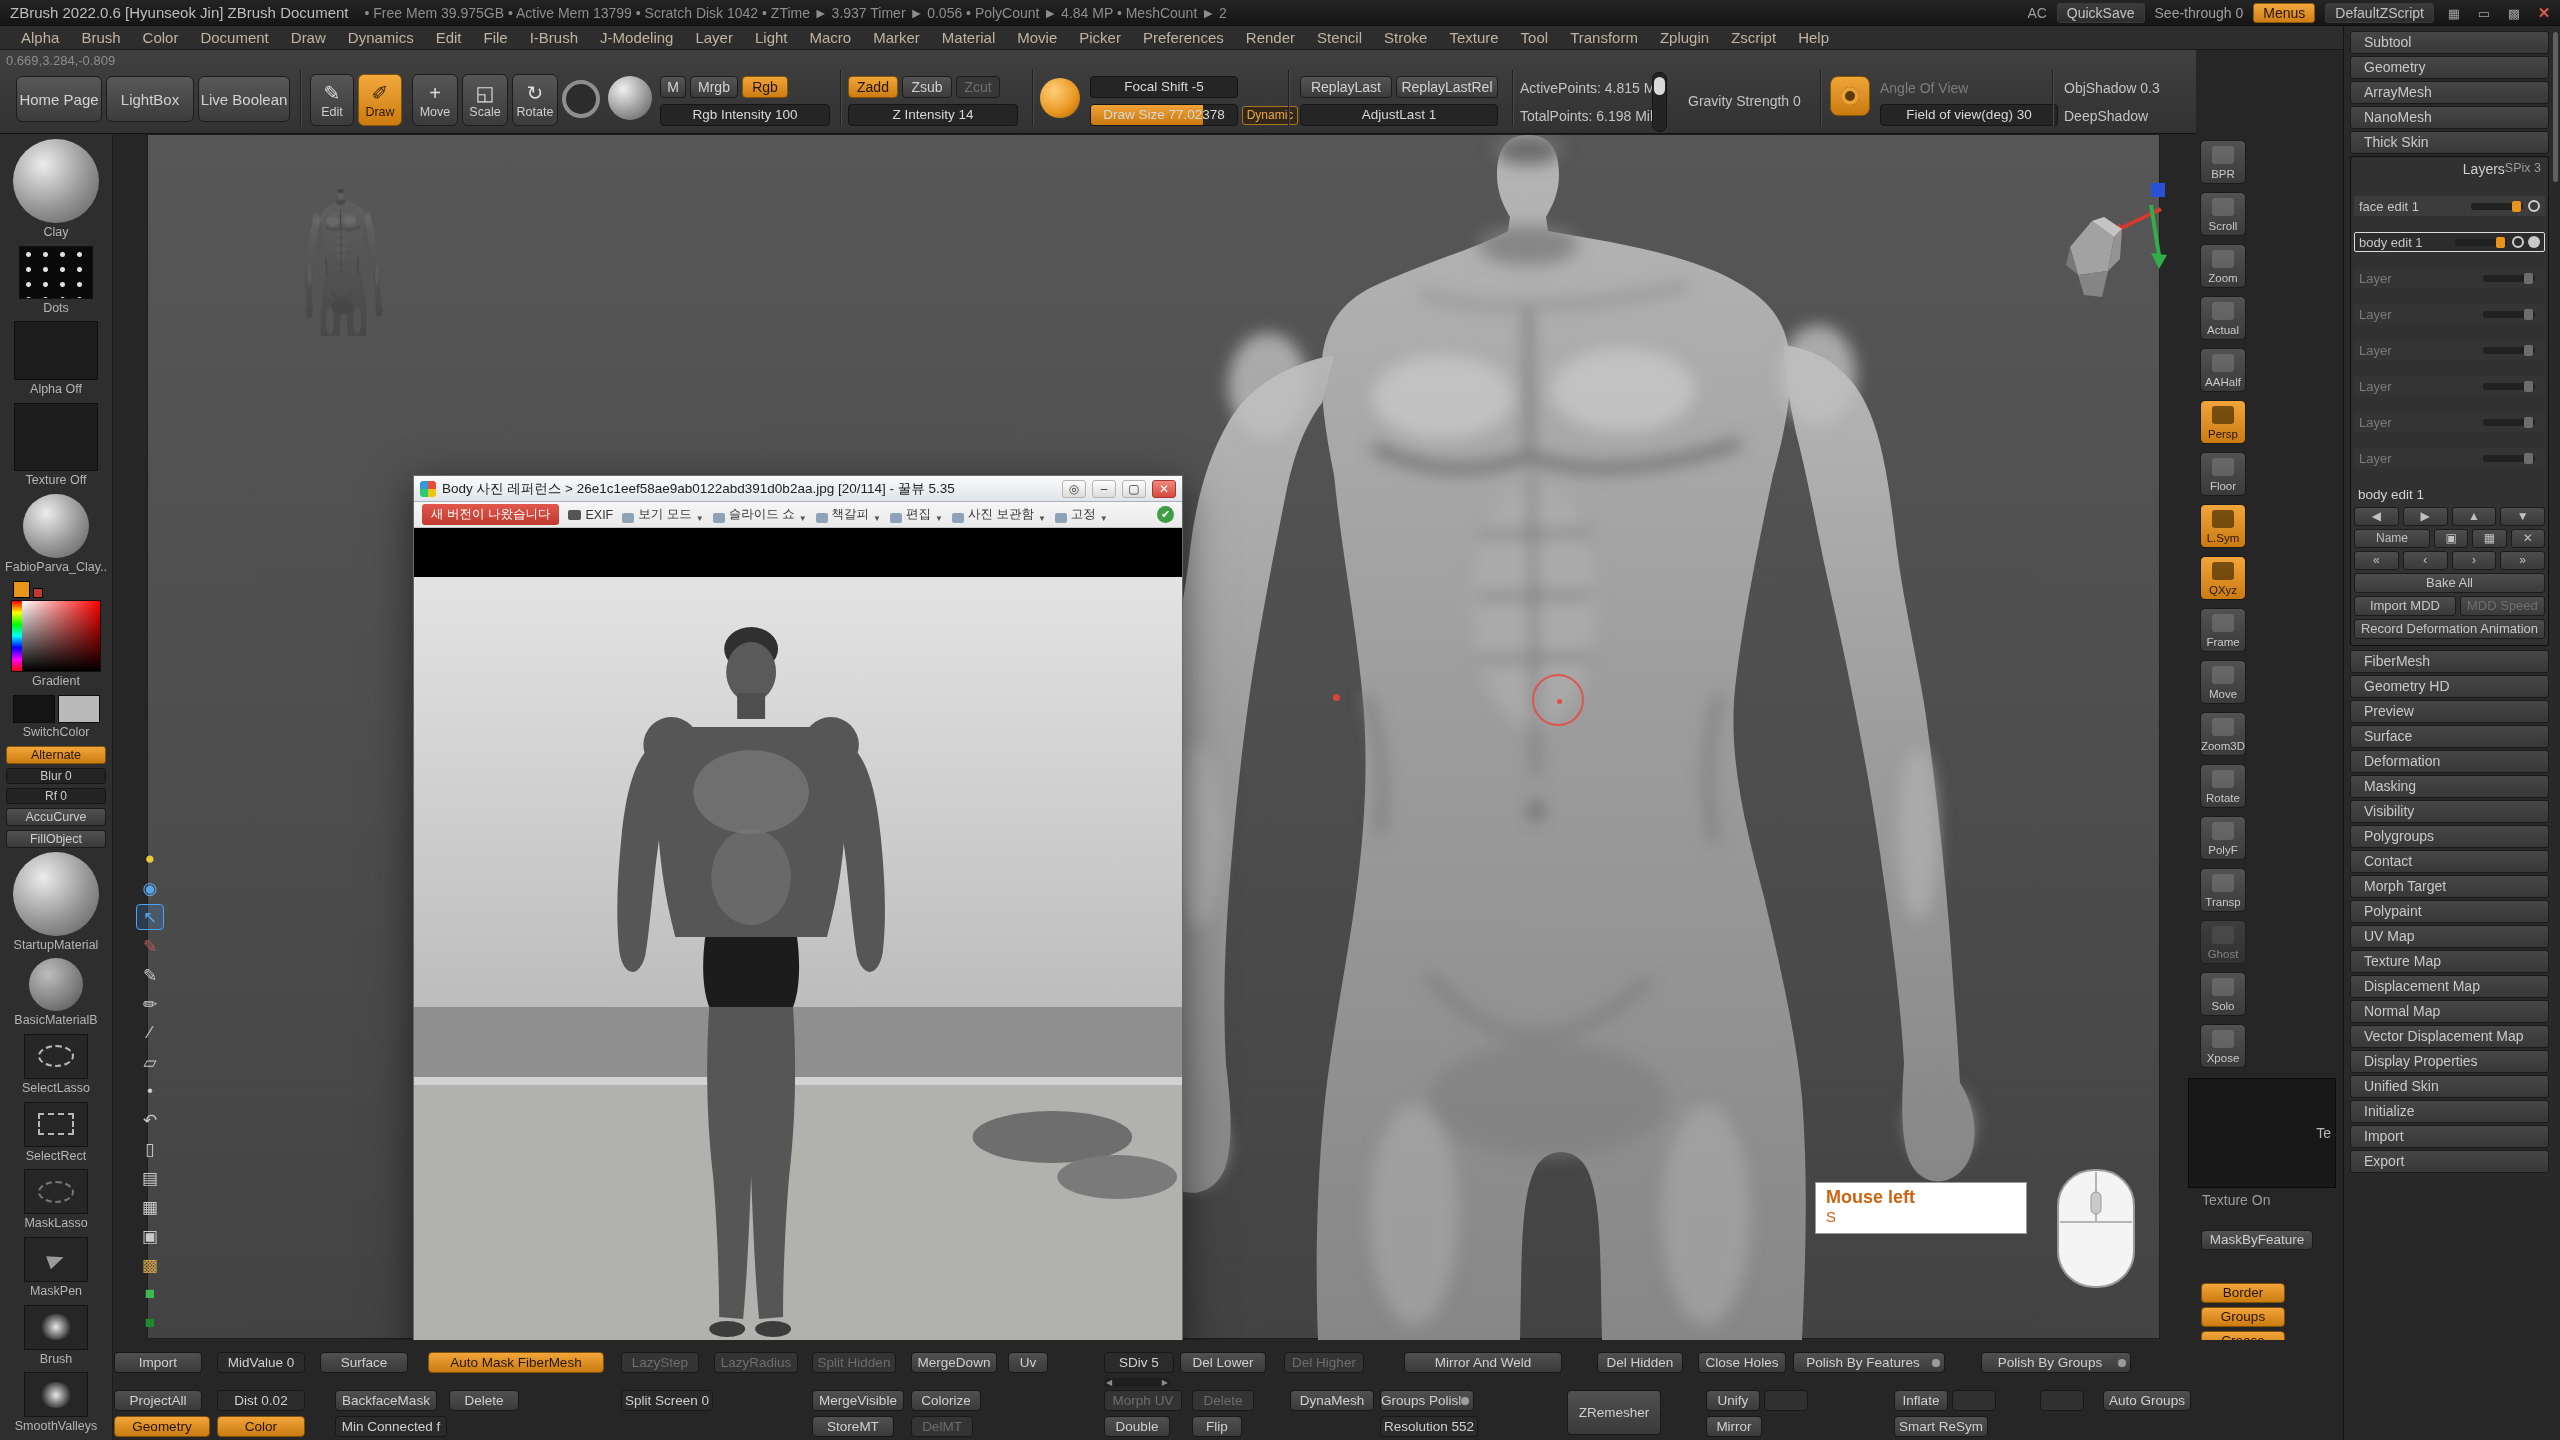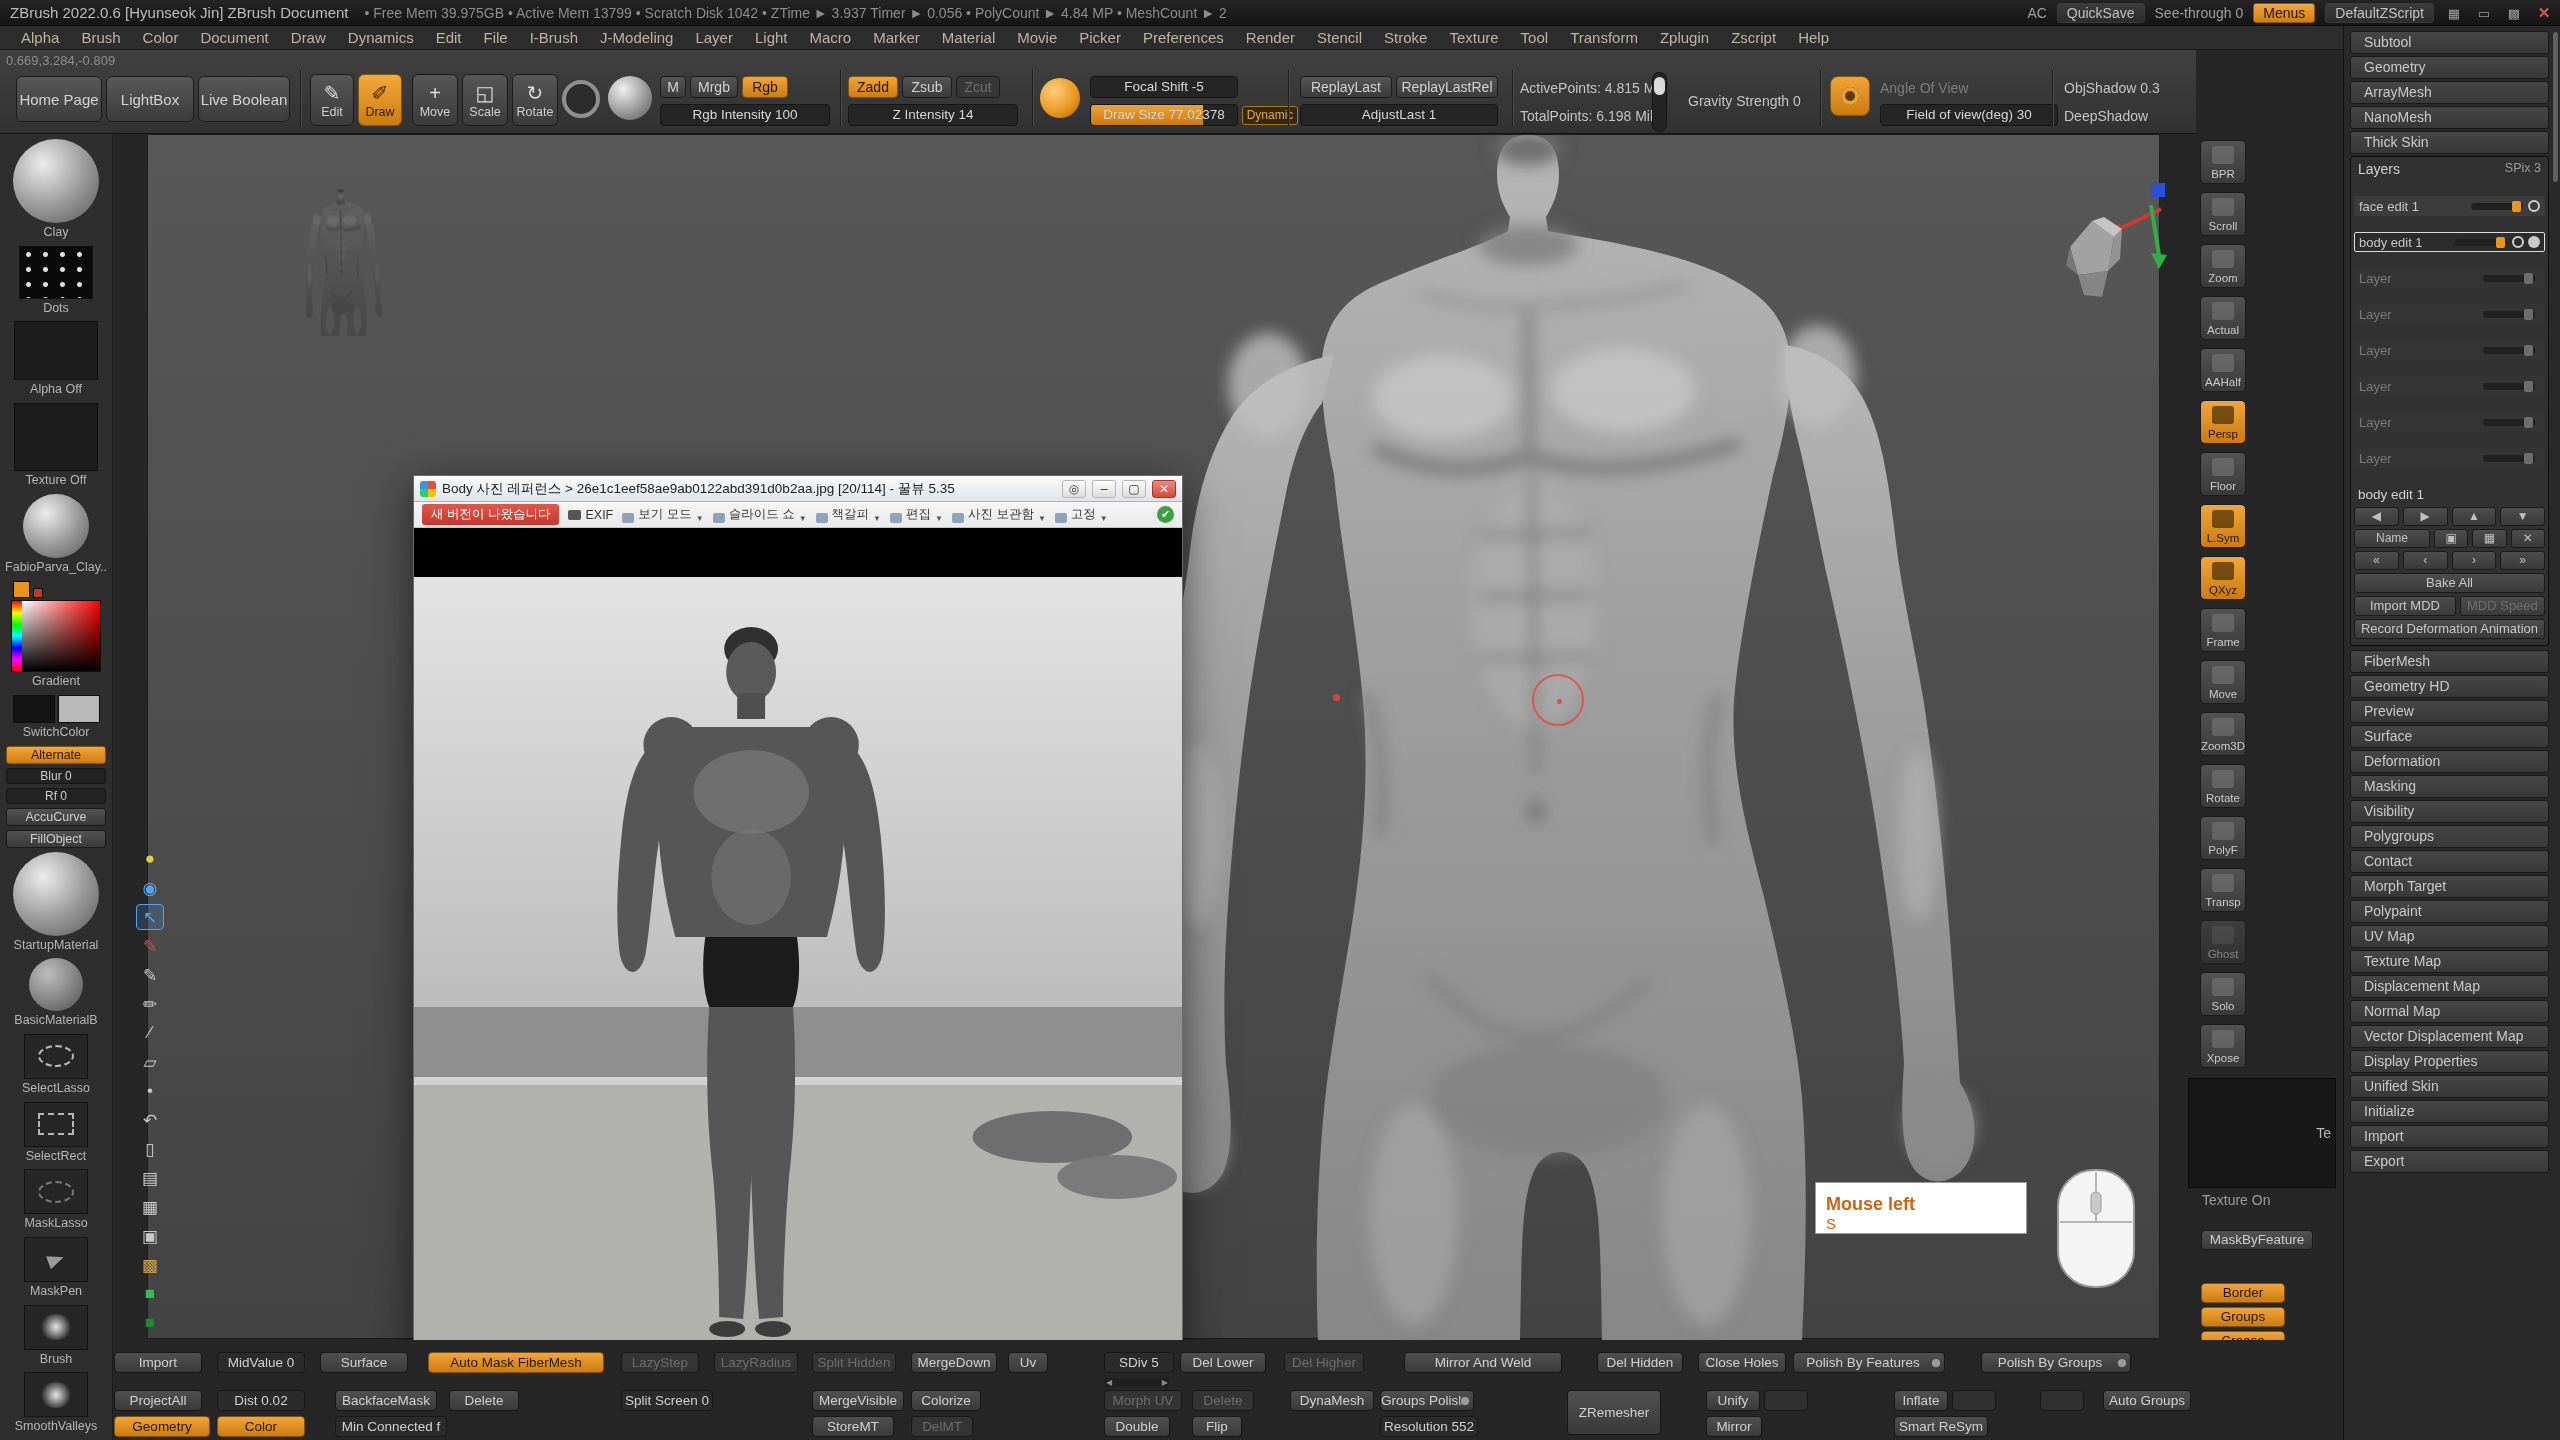--- a/index.html
+++ b/index.html
@@ -101,21 +101,21 @@
 
 
 .antools{position:absolute;left:136px;top:846px;width:34px;display:flex;flex-direction:column;gap:3px;z-index:7}
 .an-item{width:28px;height:26px;display:flex;align-items:center;justify-content:center;font-size:17px;border-radius:4px}
 .an-item.selected{border:1px solid #4aa3ff;background:rgba(74,140,220,.22)}
 
 
 .brushcursor{position:absolute;left:1532px;top:674px;width:52px;height:52px;border:2px solid rgba(225,80,70,.9);border-radius:50%;z-index:8}
 .brushcursor::after{content:"";position:absolute;left:23px;top:23px;width:5px;height:5px;background:#e05046;border-radius:50%}
 .reddot{position:absolute;left:1333px;top:694px;width:7px;height:7px;background:#d8453a;border-radius:50%;z-index:8}
-.tooltip{position:absolute;left:1815px;top:1182px;width:212px;height:52px;background:#fff;border:1px solid #9a9a9a;z-index:9;padding:11px 10px}
+.tooltip{position:absolute;left:1815px;top:1182px;width:212px;height:52px;background:#fff;border:1px solid #9a9a9a;z-index:9;padding:4px 10px}
 .tooltip .l1{font-size:18px;font-weight:bold;color:#cc6410}
 .tooltip .l2{font-size:15px;color:#cc6410}
 .mousefig{position:absolute;left:2052px;top:1166px;z-index:9}
 
 
 .rightshelf{position:absolute;left:2200px;top:140px;width:46px;display:flex;flex-direction:column;gap:8px;z-index:20}
 .rs-item{width:46px;height:44px;background:linear-gradient(#525252,#3a3a3a);border:1px solid #1b1b1b;border-radius:5px;color:#cacaca;font-size:11.5px;display:flex;align-items:flex-end;justify-content:center;padding-bottom:3px;position:relative}
 .rs-item::before{content:"";position:absolute;top:5px;left:50%;transform:translateX(-50%);width:22px;height:18px;background:#808080;border-radius:3px;opacity:.5}
 .rs-item.active{background:linear-gradient(#f2a53a,#cb7b10);color:#241503}
 .rs-item.active::before{background:#5a3a08;opacity:.8}
@@ -125,21 +125,21 @@
 .texthumb{position:absolute;left:2188px;top:1078px;width:148px;height:110px;background:#181818;border:1px solid #0b0b0b;color:#b9b9b9;font-size:14px;display:flex;align-items:center;justify-content:flex-end;padding-right:4px;z-index:20}
 .sc-label{position:absolute;left:2202px;top:1192px;font-size:14px;color:#9c9c9c;z-index:20}
 .sc-btn{position:absolute;left:2201px;height:20px;font-size:13.5px;line-height:18px;text-align:center;background:linear-gradient(#525252,#3a3a3a);border:1px solid #1a1a1a;border-radius:4px;color:#cecece;z-index:20;white-space:nowrap;overflow:hidden}
 .sc-btn.orange{background:linear-gradient(#f2a53a,#cb7b10);color:#241503;border-color:#7d520b}
 
 
 .panel{position:absolute;left:2343px;top:26px;width:217px;height:1414px;background:#292929;border-left:1px solid #141414;padding:5px 11px 0 6px;z-index:40}
 .panel::after{content:"";position:absolute;right:2px;top:6px;width:5px;height:150px;background:#606060;border-radius:3px}
 .p-head{height:23px;margin-bottom:2px;background:linear-gradient(#464646,#383838);border:1px solid #1a1a1a;border-radius:3px;font-size:14px;color:#c9c9c9;line-height:21px;padding-left:13px;white-space:nowrap;overflow:hidden}
 .layers-box{border:1px solid #0d0d0d;background:#313131;border-radius:3px;margin:2px 0 4px;padding:3px}
-.lb-head{display:flex;justify-content:space-between;font-size:14px;color:#d0d0d0;padding:1px 4px 3px}
+.lb-head{display:flex;justify-content:flex-end;font-size:14px;color:#d0d0d0;padding:1px 4px 3px}
 .lb-head .spx{color:#9a9a9a;font-size:12.5px}
 .lrow{height:20px;margin:16px 0;background:#3c3c3c;border-radius:2px;display:flex;align-items:center;padding:0 4px;font-size:13px;color:#c6c6c6;border:1px solid transparent}
 .lrow.dim{color:#7a7a7a;background:#343434}
 .lrow.selected{border-color:#dcdcdc;background:#2c2c2c}
 .lrow .nm{flex:1;overflow:hidden;white-space:nowrap}
 .lrow .msl{width:52px;height:7px;background:#212121;border-radius:3px;position:relative;margin-right:5px}
 .lrow .msl::after{content:"";position:absolute;right:2px;top:-2px;width:9px;height:11px;background:#e8951e;border-radius:2px}
 .lrow.dim .msl::after{background:#6d6d6d}
 .lrow .eye{width:12px;height:12px;border:2px solid #cfcfcf;border-radius:50%;flex:none}
 .lrow .rec{display:none;width:12px;height:12px;border-radius:50%;background:#c9c9c9;flex:none;margin-left:4px}

